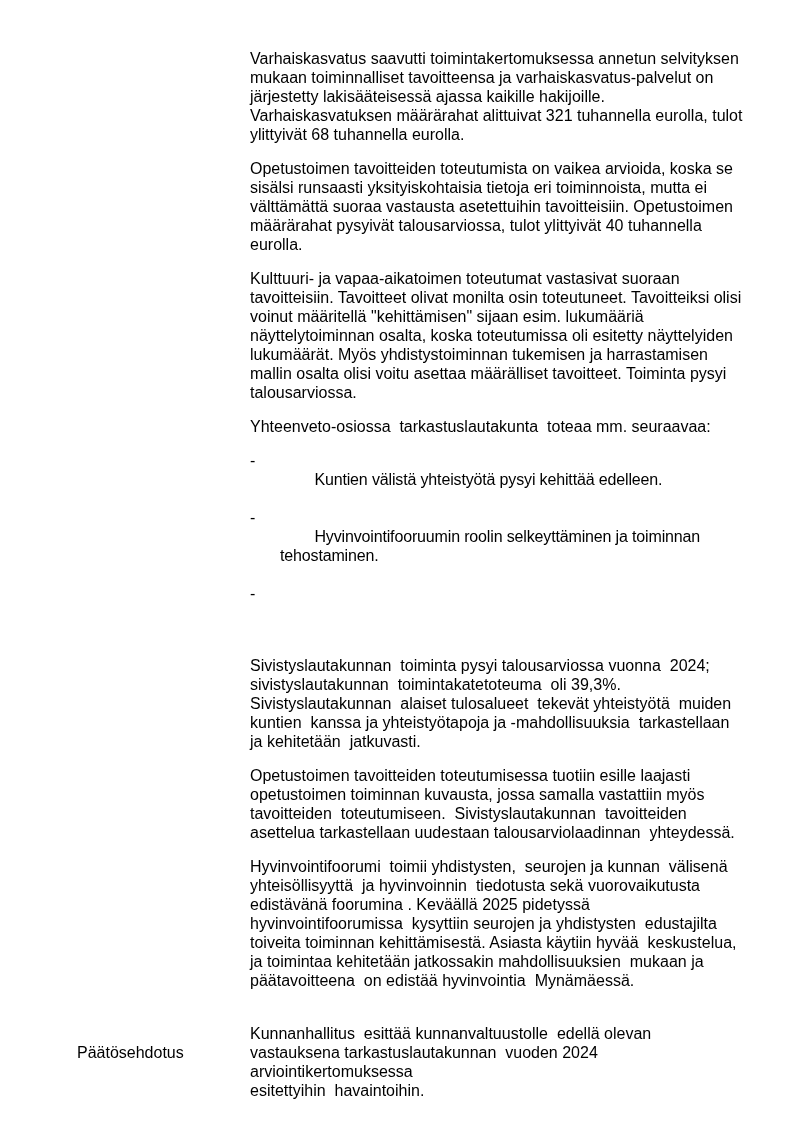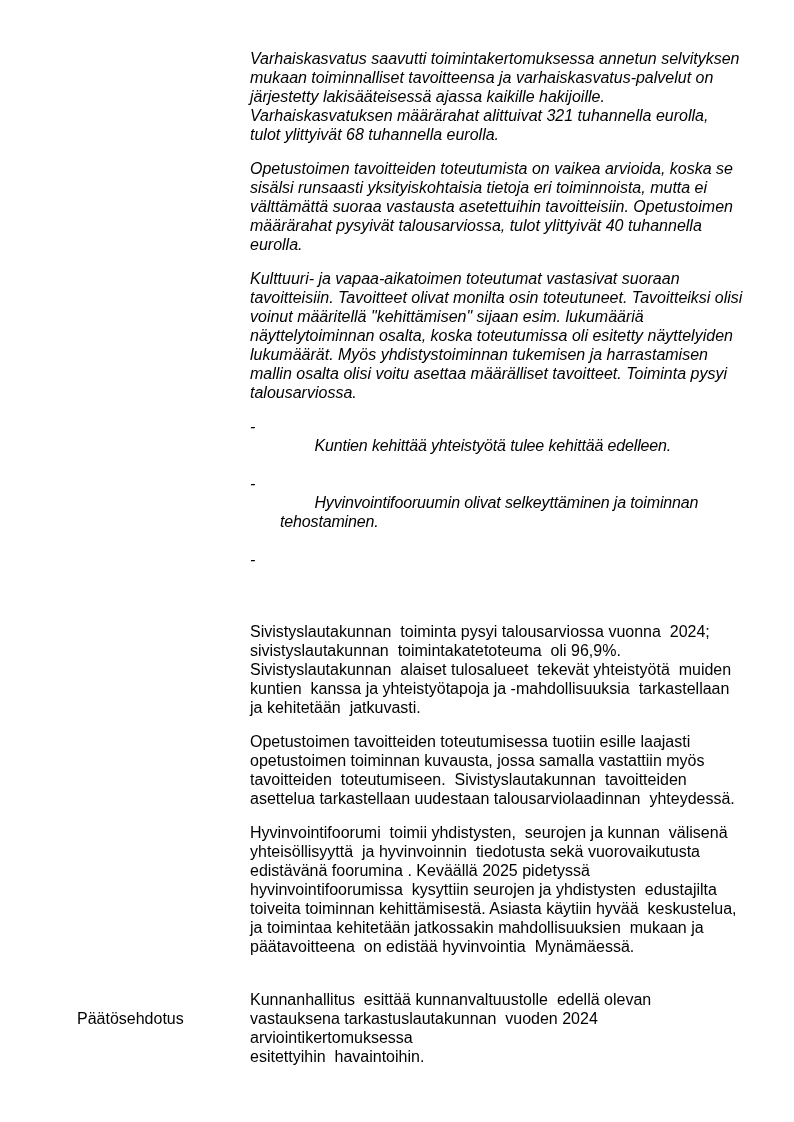--- a/index.html
+++ b/index.html
@@ -21,21 +21,20 @@
   .main-col {
     padding: 49px 0 0 250px;
     width: 493px;
   }
   .para {
     margin: 0 0 15px 0;
     text-align: left;
     white-space: pre-wrap;
   }
   .italic {
-    font-style: italic;
   }
   .dash-list {
     list-style: none;
     margin: 0 0 15px 0;
     padding: 0;
   }
   .dash-list li {
     position: relative;
     padding-left: 30px;
     margin: 0;
@@ -73,34 +72,35 @@
 <div class="page">
 
   <div class="main-col">
 
     <p class="para italic">Varhaiskasvatus saavutti toimintakertomuksessa annetun selvityksen mukaan toiminnalliset tavoitteensa ja varhaiskasvatus-palvelut on järjestetty lakisääteisessä ajassa kaikille hakijoille. Varhaiskasvatuksen määrärahat alittuivat 321 tuhannella eurolla, tulot ylittyivät 68 tuhannella eurolla.</p>
 
     <p class="para italic">Opetustoimen tavoitteiden toteutumista on vaikea arvioida, koska se sisälsi runsaasti yksityiskohtaisia tietoja eri toiminnoista, mutta ei välttämättä suoraa vastausta asetettuihin tavoitteisiin. Opetustoimen määrärahat pysyivät talousarviossa, tulot ylittyivät 40 tuhannella eurolla.</p>
 
     <p class="para italic">Kulttuuri- ja vapaa-aikatoimen toteutumat vastasivat suoraan tavoitteisiin. Tavoitteet olivat monilta osin toteutuneet. Tavoitteiksi olisi voinut määritellä "kehittämisen" sijaan esim. lukumääriä näyttelytoiminnan osalta, koska toteutumissa oli esitetty näyttelyiden lukumäärät. Myös yhdistystoiminnan tukemisen ja harrastamisen mallin osalta olisi voitu asettaa määrälliset tavoitteet. Toiminta pysyi talousarviossa.</p>
 
+    <p class="para">Yhteenveto-osiossa  tarkastuslautakunta  toteaa mm. seuraavaa:</p>
 
     <ul class="dash-list italic">
       <li>
-        <span class="dash">-</span><span class="bullet-text">Kuntien kehittää yhteistyötä tulee kehittää edelleen.</span>
+        <span class="dash">-</span><span class="bullet-text">Kuntien välistä yhteistyötä pysyi kehittää edelleen.</span>
       </li>
       <li>
-        <span class="dash">-</span><span class="bullet-text">Hyvinvointifooruumin olivat selkeyttäminen ja toiminnan tehostaminen.</span>
+        <span class="dash">-</span><span class="bullet-text">Hyvinvointifooruumin roolin selkeyttäminen ja toiminnan tehostaminen.</span>
       </li>
       <li>
         <span class="dash">-</span>
       </li>
     </ul>
 
-    <p class="para">Sivistyslautakunnan  toiminta pysyi talousarviossa vuonna  2024; sivistyslautakunnan  toimintakatetoteuma  oli 96,9%.
+    <p class="para">Sivistyslautakunnan  toiminta pysyi talousarviossa vuonna  2024; sivistyslautakunnan  toimintakatetoteuma  oli 39,3%.
 Sivistyslautakunnan  alaiset tulosalueet  tekevät yhteistyötä  muiden kuntien  kanssa ja yhteistyötapoja ja -mahdollisuuksia  tarkastellaan ja kehitetään  jatkuvasti.</p>
 
     <p class="para">Opetustoimen tavoitteiden toteutumisessa tuotiin esille laajasti opetustoimen toiminnan kuvausta, jossa samalla vastattiin myös tavoitteiden  toteutumiseen.  Sivistyslautakunnan  tavoitteiden asettelua tarkastellaan uudestaan talousarviolaadinnan  yhteydessä.</p>
 
     <p class="para">Hyvinvointifoorumi  toimii yhdistysten,  seurojen ja kunnan  välisenä yhteisöllisyyttä  ja hyvinvoinnin  tiedotusta sekä vuorovaikutusta edistävänä foorumina . Keväällä 2025 pidetyssä
 hyvinvointifoorumissa  kysyttiin seurojen ja yhdistysten  edustajilta toiveita toiminnan kehittämisestä. Asiasta käytiin hyvää  keskustelua, ja toimintaa kehitetään jatkossakin mahdollisuuksien  mukaan ja päätavoitteena  on edistää hyvinvointia  Mynämäessä.</p>
 
   </div>
 
   <div class="decision-row">

